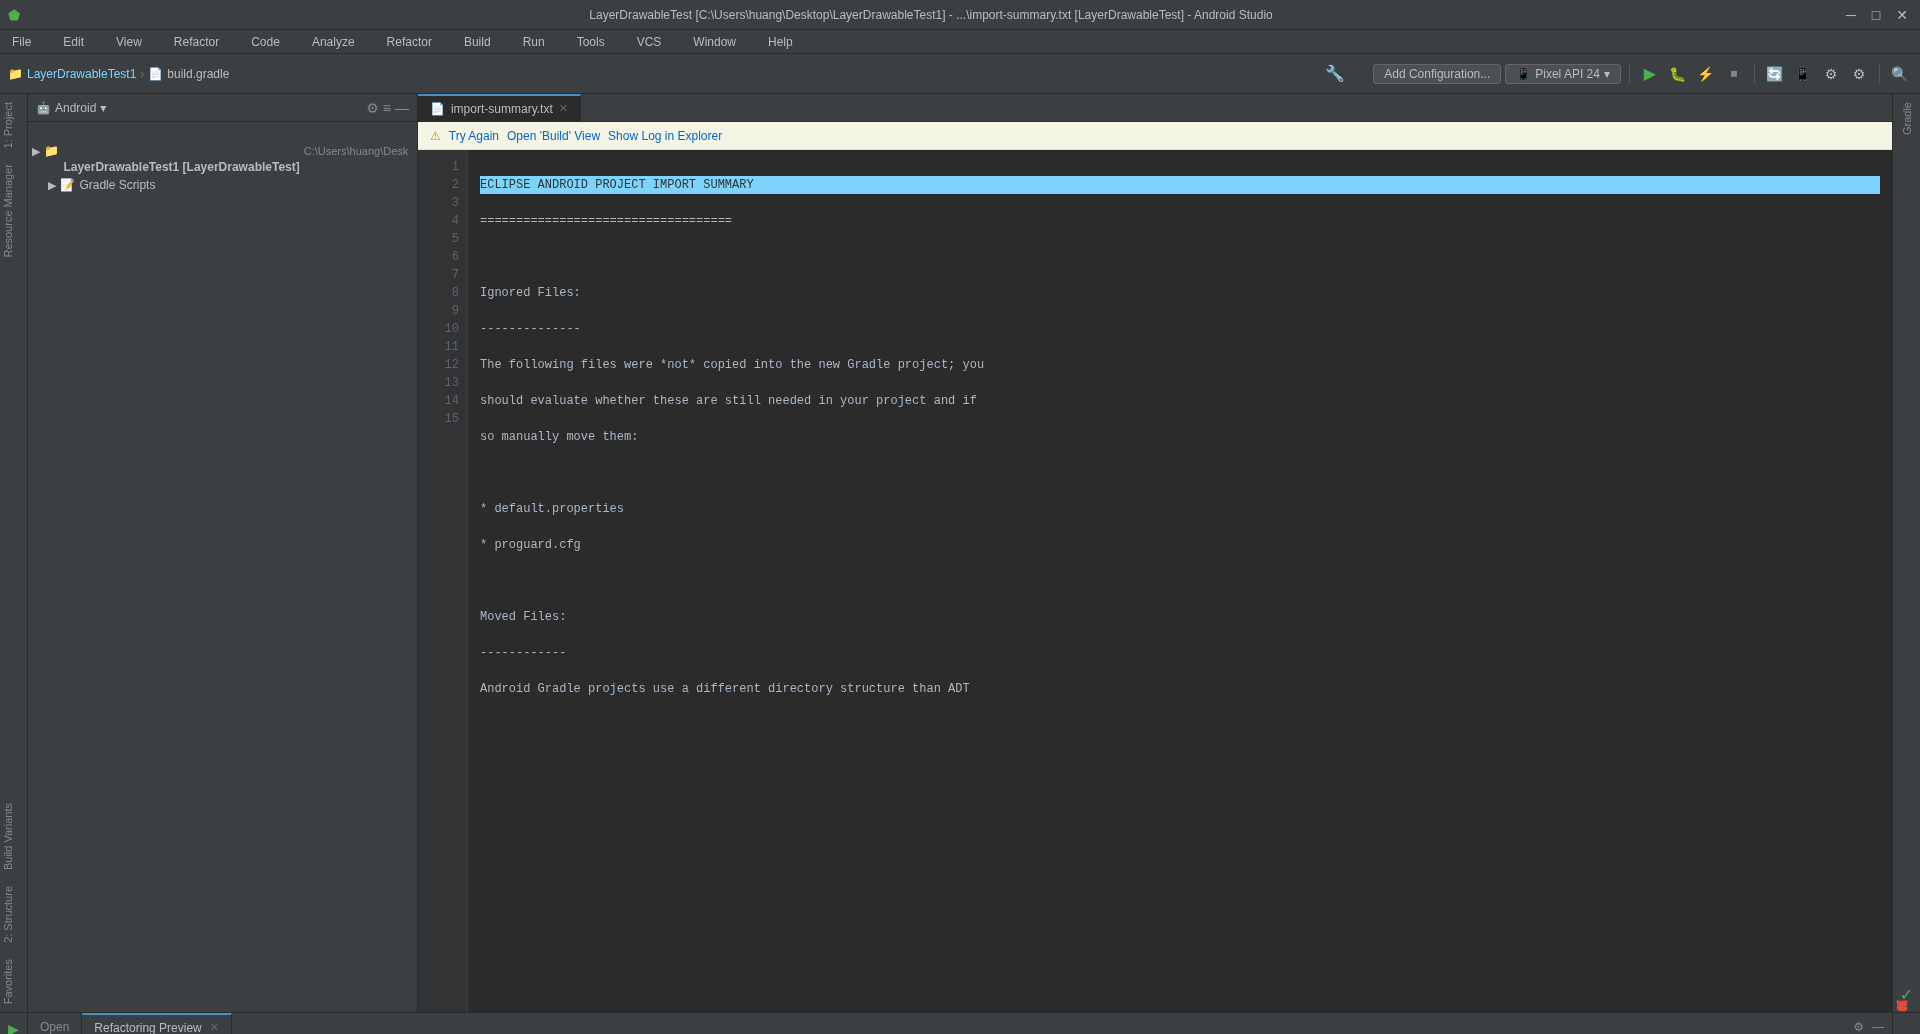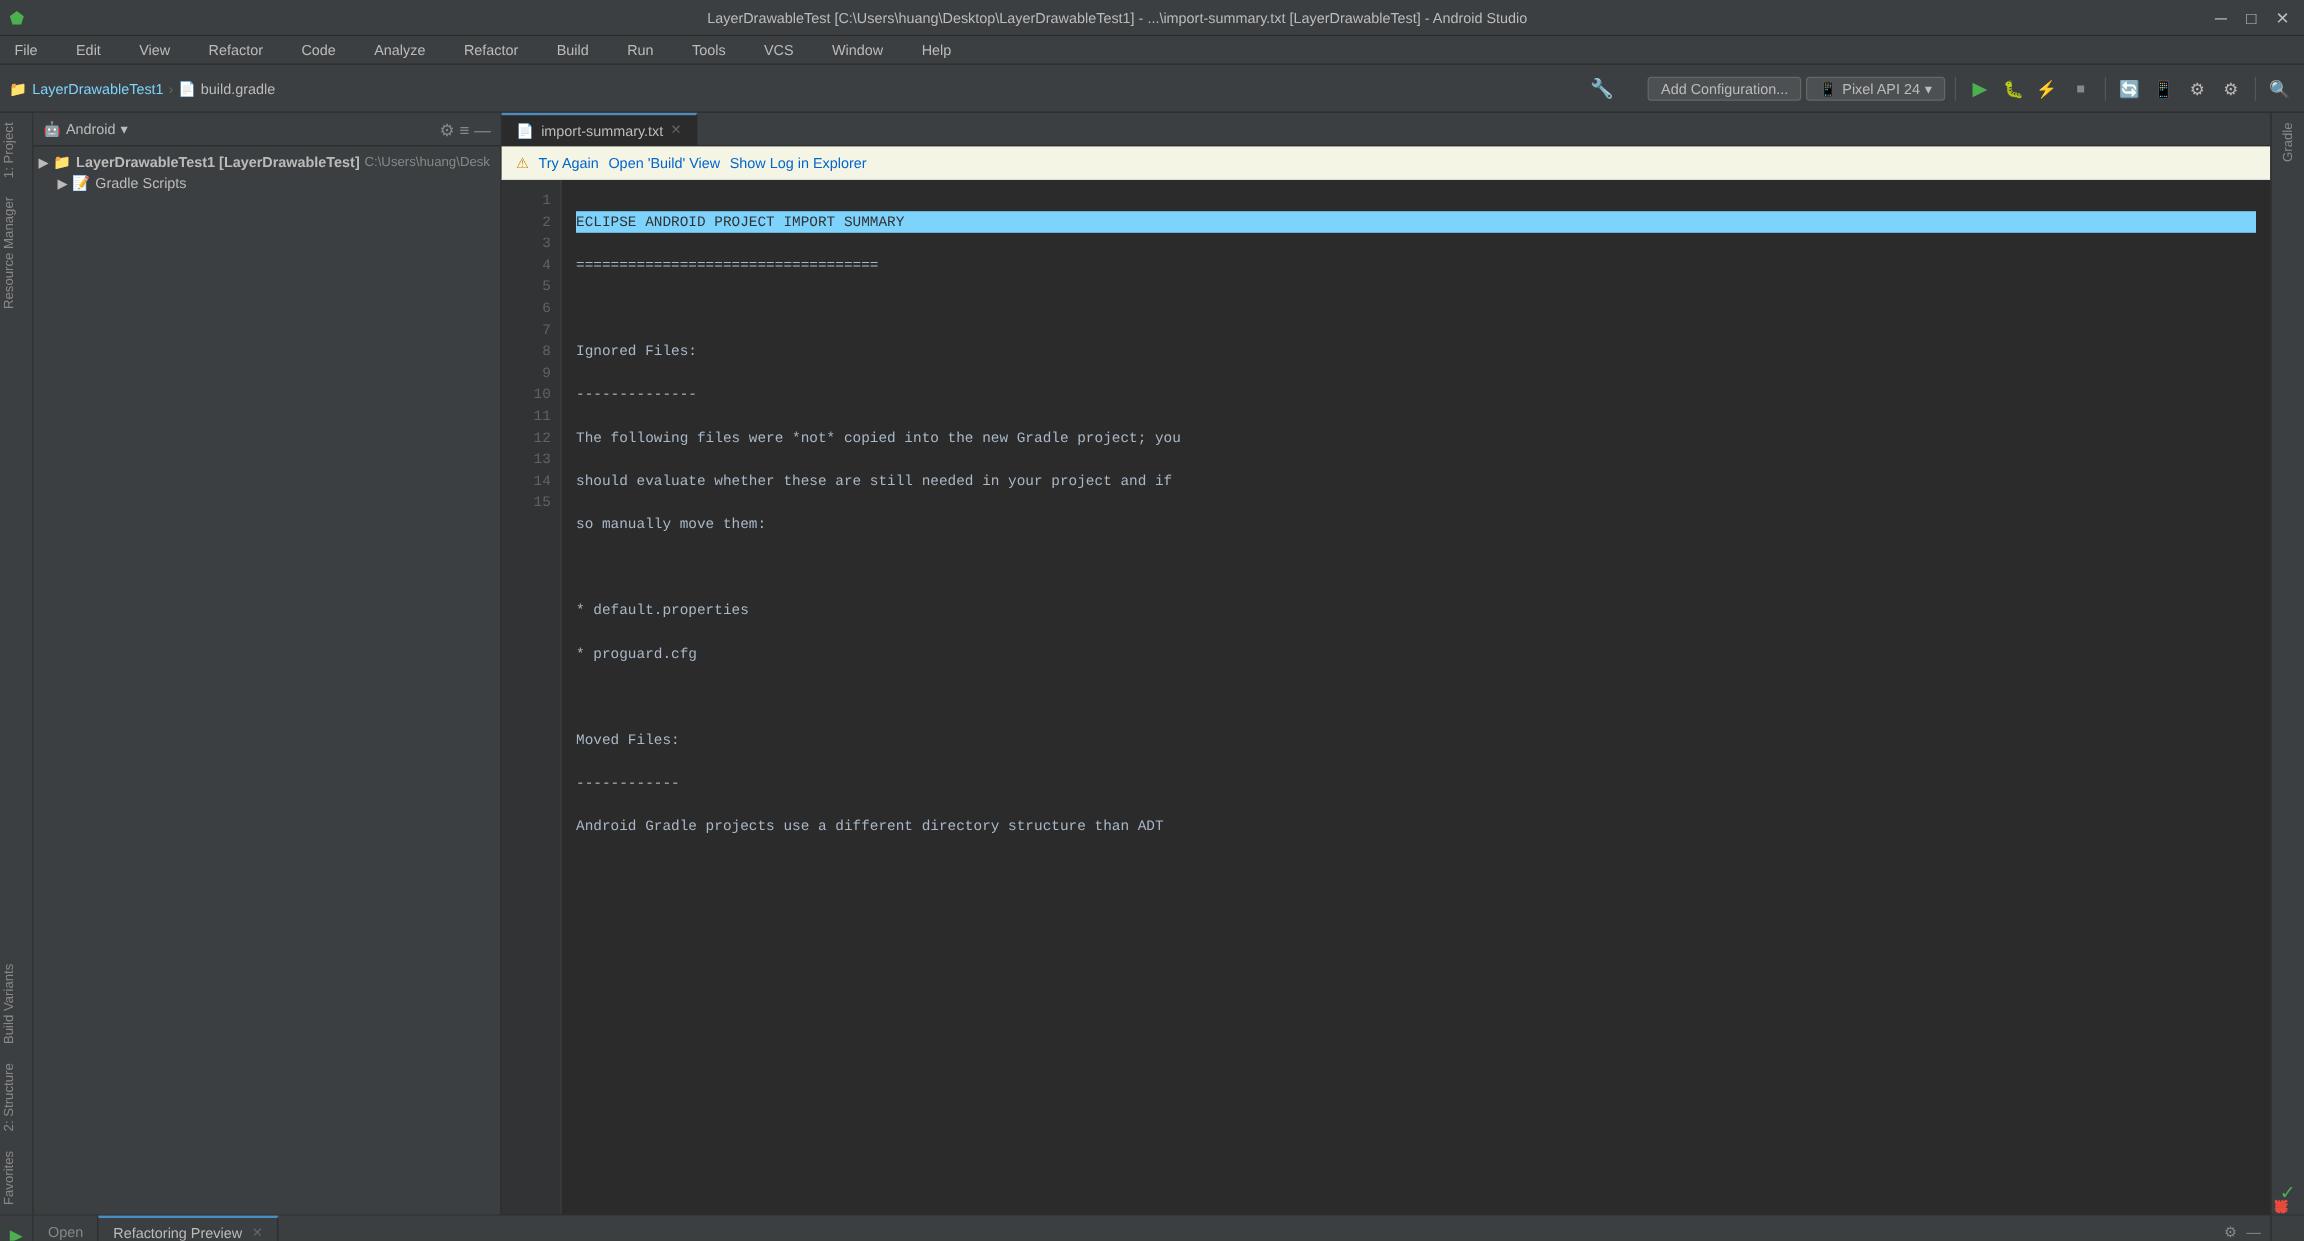--- a/index.html
+++ b/index.html
@@ -161,21 +161,21 @@
       <div class="panel-controls">
         <span class="panel-control-btn">⚙</span>
         <span class="panel-control-btn">≡</span>
         <span class="panel-control-btn">—</span>
       </div>
     </div>
     <div id="project-tree">
       <div class="tree-item">
         <span class="tree-icon">▶</span>
         <span style="color:#4caf50;margin-right:4px;">📁</span>
-        <span class="tree-label" style="font-weight:bold;">
+        <span class="tree-label" style="font-weight:bold;margin-top:32px;">
           <span>LayerDrawableTest1 [LayerDrawableTest]</span>
         </span>
         <span class="tree-path">C:\Users\huang\Desk</span>
       </div>
       <div class="tree-item" style="padding-left:20px;">
         <span class="tree-icon">▶</span>
         <span style="color:#888;margin-right:4px;">📝</span>
         <span class="tree-label">Gradle Scripts</span>
       </div>
     </div>

